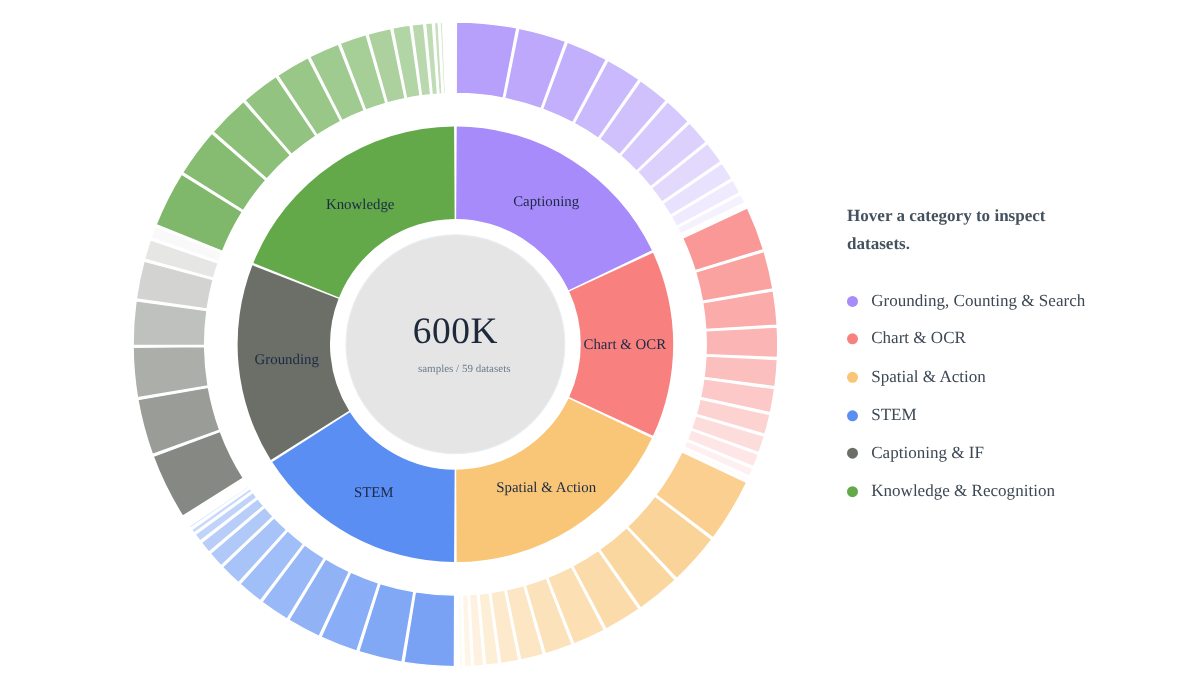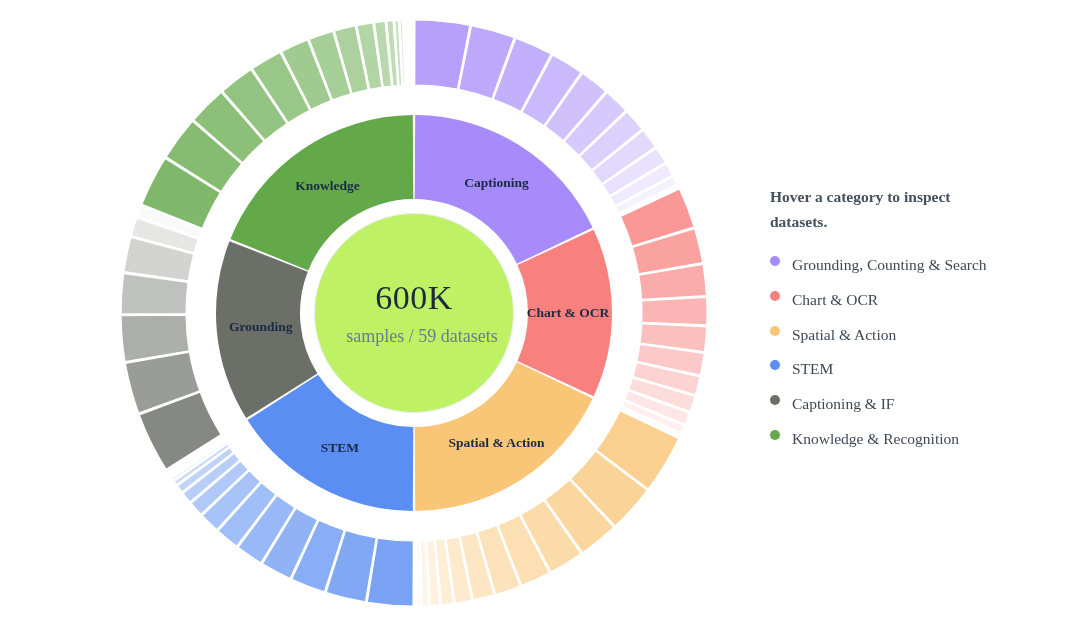--- a/index.html
+++ b/index.html
@@ -30,51 +30,50 @@
   }
 
   
   .center-hub {
     position: absolute;
     left: 314px;
     top: 213px;
     width: 200px;
     height: 200px;
     border-radius: 50%;
-    background: #bef264;
+    background: #e5e5e5;
     border: 1px solid #e7eef3;
     display: flex;
     flex-direction: column;
     align-items: center;
     justify-content: center;
     box-sizing: border-box;
   }
   .center-value {
     font-size: 34px;
     color: #1e293b;
     letter-spacing: 0.5px;
     line-height: 1;
     margin-bottom: 12px;
   }
   .center-sub {
-    font-size: 18px;
+    font-size: 10px;
     color: #6b7c8c;
     line-height: 1;
     margin-left: 16px;
   }
 
   
   .ring-label {
     position: absolute;
     font-size: 13.5px;
     color: #1b2a44;
     white-space: nowrap;
     transform: translate(-50%, -50%);
     pointer-events: none;
-    font-weight: bold;
   }
 
   
   .legend-panel {
     position: absolute;
     left: 770px;
     top: 184px;
     width: 260px;
   }
   .legend-hint {
@@ -85,21 +84,21 @@
     width: 210px;
     font-weight: bold;
   }
   .legend-list {
     display: flex;
     flex-direction: column;
     gap: 0px;
   }
   .legend-item {
     display: flex;
-    align-items: flex-start;
+    align-items: center;
     height: 34.7px;
     cursor: pointer;
   }
   .legend-dot {
     width: 10px;
     height: 10px;
     border-radius: 50%;
     flex: 0 0 auto;
     margin-right: 12px;
   }

